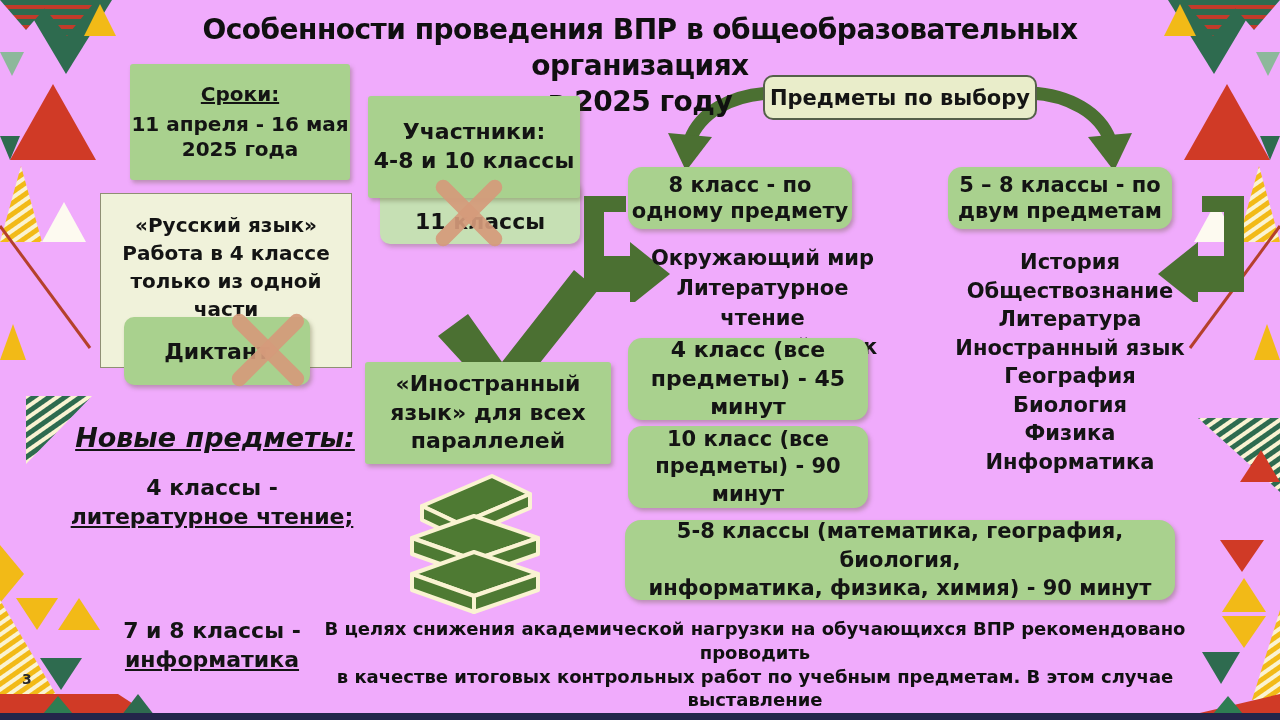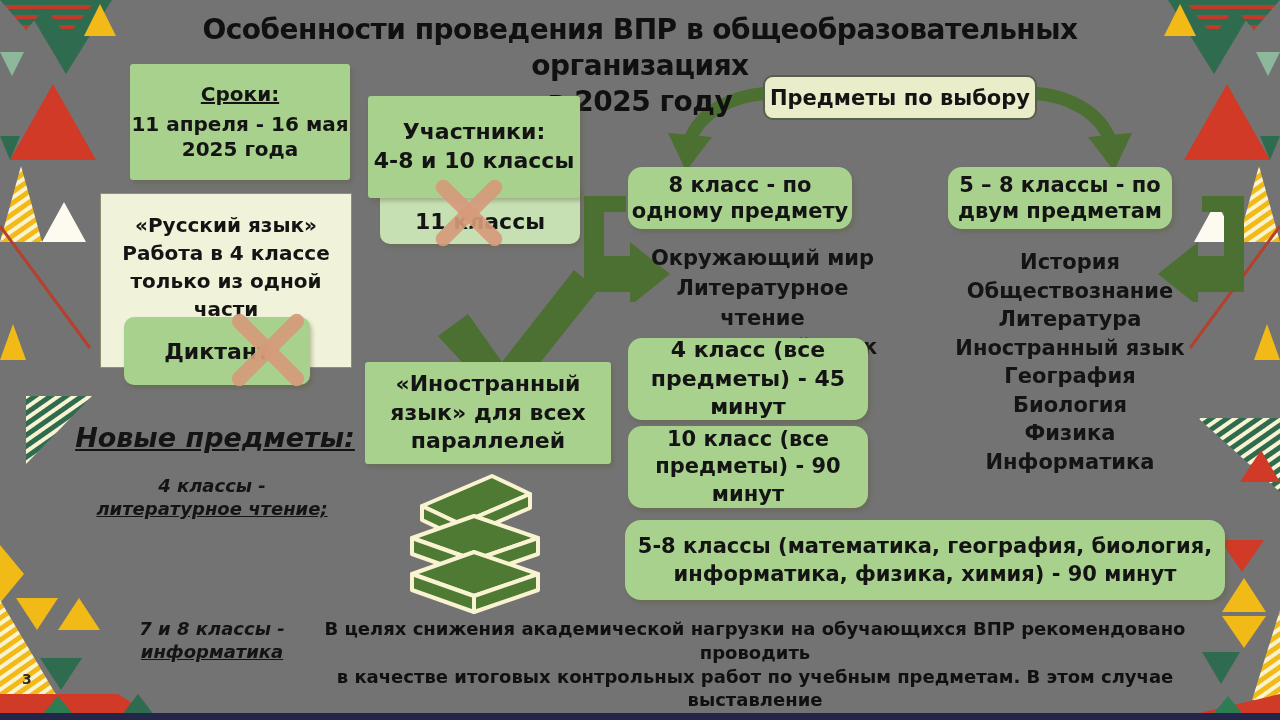--- a/index.html
+++ b/index.html
@@ -1,18 +1,18 @@
 <!DOCTYPE html>
 <html><head>
 <meta charset="utf-8">
 <style>
   html,body { margin:0; padding:0; }
   .slide {
     position:relative; width:1280px; height:720px;
-    background:#737373; overflow:hidden;
+    background:#f0abfc; overflow:hidden;
     font-family:"DejaVu Sans","Liberation Sans",sans-serif;
     font-weight:bold; color:#141414;
   }
   .abs { position:absolute; }
   .layer { position:absolute; left:0; top:0; width:1280px; height:720px; pointer-events:none; }
   .z0 { z-index:0; } .z1 { z-index:1; } .z2 { z-index:2; } .z3 { z-index:3; }
 
   .title {
     left:118px; top:12px; width:1044px; text-align:center;
     font-size:28px; line-height:1.28; letter-spacing:-0.5px; color:#101010;
@@ -62,27 +62,27 @@
   }
   .grade4-box   { left:628px; top:167px; width:224px; height:62px; font-size:21px; line-height:1.25; }
   .grades58-box { left:948px; top:167px; width:224px; height:62px; font-size:21px; line-height:1.25; }
 
   .subject-list { text-align:center; font-size:21px; }
   .g4-list  { left:640px; top:244px; width:245px; line-height:1.42; }
   .g58-list { left:955px; top:248px; width:230px; line-height:1.36; }
 
   .duration4-box  { left:628px; top:338px; width:240px; height:82px; font-size:22px; line-height:1.3; }
   .duration10-box { left:628px; top:426px; width:240px; height:82px; font-size:21px; line-height:1.3; }
-  .duration58-box { left:625px; top:520px; width:600px; height:80px; font-size:21px; line-height:1.35; border-radius:16px; }
+  .duration58-box { left:625px; top:520px; width:550px; height:80px; font-size:21px; line-height:1.35; border-radius:16px; }
 
   .new-subjects-heading {
     left:70px; top:422px; width:290px; text-align:center;
     font-size:27px; font-style:italic; text-decoration:underline;
   }
-  .ns-item { left:62px; width:300px; text-align:center; font-size:18px; line-height:1.3;font-style:italic; }
+  .ns-item { left:62px; width:300px; text-align:center; font-size:22px; line-height:1.3; }
   .ns-1 { top:474px; } .ns-2 { top:546px; } .ns-3 { top:617px; }
   .ns-item .u { text-decoration:underline; }
 
   .footer-note {
     left:300px; top:617px; width:910px; text-align:center;
     font-size:18px; line-height:1.32; white-space:pre-line; color:#101010;
   }
   .page-number { left:22px; top:671px; font-size:14px; color:#2a2a2a; }
   .navy-bar { left:0; bottom:0; width:1280px; height:7px; background:#23264a; }
 </style>

